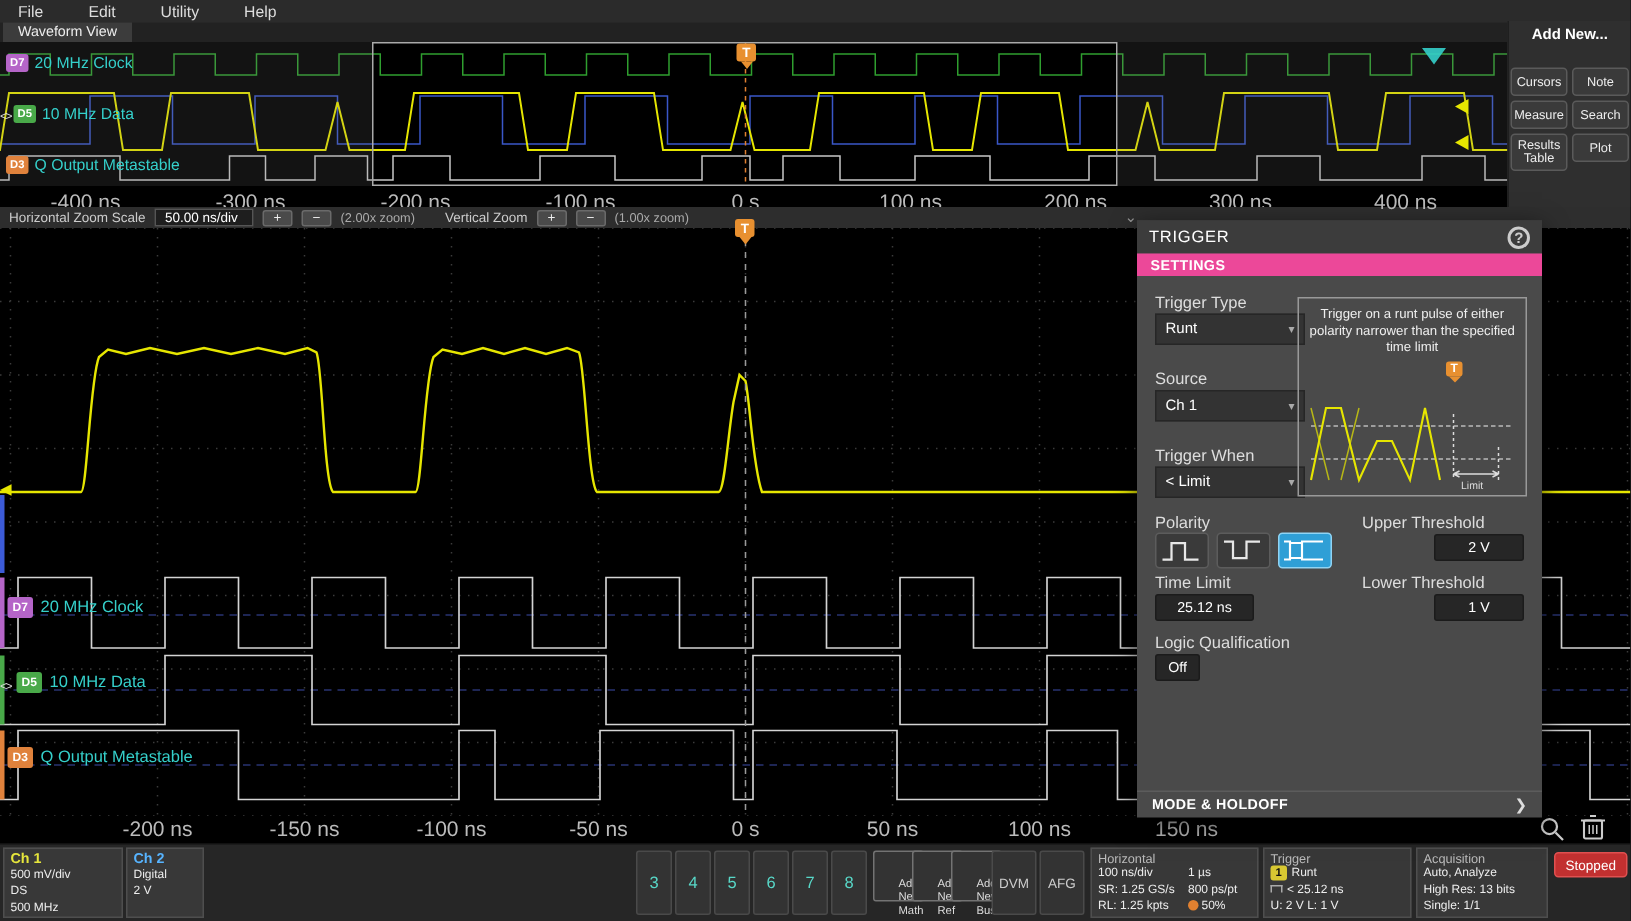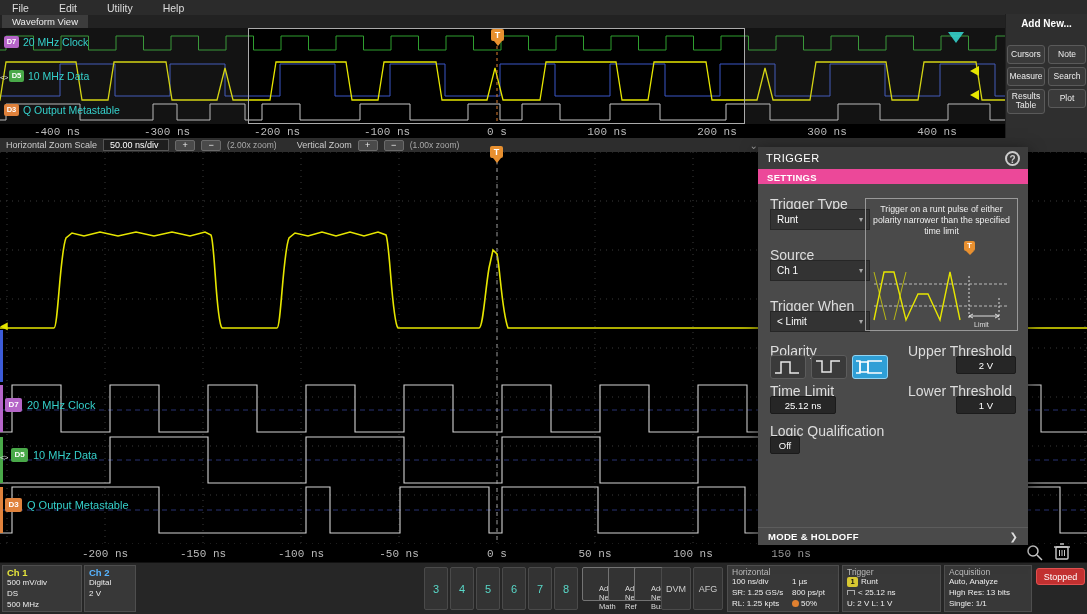--- a/index.html
+++ b/index.html
@@ -15,21 +15,21 @@
   .wv-tab { position:absolute; left:2px; top:0; height:13px; background:#3c3c3c; color:#eee; font-size:9.5px; line-height:13px; padding:0 10px; }
 
   
   .overview { position:absolute; left:0; top:28px; width:1005px; height:110px; background:#000; }
   .ov-dim { position:absolute; top:0; height:96px; background:rgba(120,120,120,0.16); }
   .zoombox { position:absolute; left:248px; top:0; width:497px; height:96px; border:1px solid #aaa; }
   .ov-row { position:absolute; display:flex; align-items:center; gap:4px; }
   .dbadge { min-width:15px; height:12px; border-radius:2px; color:#fff; font-size:7.5px; font-weight:bold; text-align:center; line-height:12px; padding:0 1px; }
   .d7 { background:#b565c8; } .d5 { background:#49a949; } .d3 { background:#e0823c; }
   .chlabel { color:#35d0cb; font-size:10.5px; white-space:nowrap; }
-  .ov-time, .mv-time { position:absolute; color:#bbb; font-size:11px; transform:translateX(-50%);font-family:Liberation Mono, monospace; }
+  .ov-time, .mv-time { position:absolute; color:#bbb; font-size:14px; transform:translateX(-50%); }
   .tbadge { position:absolute; width:13px; height:12px; background:#e89030; color:#fff; font-size:9px; font-weight:bold; text-align:center; line-height:12px; border-radius:2px; z-index:5; }
   .tbadge::after { content:""; position:absolute; left:2.5px; top:12px; border:4px solid transparent; border-top:5px solid #e89030; }
   .yarrow { position:absolute; width:0; height:0; border-top:5px solid transparent; border-bottom:5px solid transparent; border-right:9px solid #e6e600; }
   .cymark { position:absolute; width:0; height:0; border-left:8px solid transparent; border-right:8px solid transparent; border-top:11px solid #35d0cb; opacity:.9; }
   .lrmark { color:#ddd; font-size:8px; letter-spacing:-1px; position:absolute; }
   .ch1mark { position:absolute; color:#e6e600; font-size:10px; }
 
   
   .addnew { position:absolute; left:1005px; top:14px; width:82px; height:124px; background:#2f2f2f; border-left:1px solid #1f1f1f; }
   .an-title { color:#fff; font-size:10px; font-weight:bold; text-align:center; margin:4px 0 16px; }
@@ -51,21 +51,21 @@
   .mv-row .chlabel { font-size:11px; }
   .mv-time { bottom:2px; }
   .cstrip { position:absolute; width:3px; }
 
   
   .tpanel { position:absolute; left:758px; top:147px; width:270px; height:398px; background:#4a4a4a; box-shadow:0 5px 16px rgba(0,0,0,.65); z-index:10; }
   .tp-title { position:absolute; left:0; top:0; width:100%; height:22px; background:#3c3c3c; display:flex; align-items:center; padding:0 8px; }
   .tp-title .ttl { color:#fff; font-size:11px; letter-spacing:.5px; }
   .help { margin-left:auto; width:15px; height:15px; border:2px solid #ccc; border-radius:50%; color:#ccc; font-size:10px; font-weight:bold; text-align:center; line-height:13px; cursor:pointer; }
   .tp-settings { position:absolute; left:0; top:22px; width:100%; height:15px; background:#ec4899; color:#fff; font-size:9.5px; font-weight:bold; line-height:17px; padding-left:9px; letter-spacing:.3px; }
-  .tp-label { position:absolute; color:#ddd; font-size:14px; }
+  .tp-label { position:absolute; color:#ddd; font-size:11px; }
   .tp-label.r { width:108px; right:12px; }
   .dd { position:absolute; width:100px; height:21px; background:#333; border:1px solid #262626; display:flex; align-items:center; justify-content:space-between; padding:0 6px; cursor:pointer; }
   .dd span { color:#fff; font-size:10px; }
   .dd .dda { color:#aaa; font-size:8px; }
   .descbox { position:absolute; left:107px; top:51px; width:153px; height:133px; border:1px solid #999; }
   .desc-text { color:#eee; font-size:8.8px; line-height:1.25; text-align:center; padding:5px 6px 2px; }
   .pol-btn { position:absolute; width:36px; height:24px; background:#3a3a3a; border:1px solid #5c5c5c; border-radius:3px; cursor:pointer; }
   .pol-btn.sel { background:#2f9fd6; border:1px solid #8fd4f4; }
   .vbox { position:absolute; height:18px; background:#262626; border:1px solid #1b1b1b; border-radius:2px; color:#fff; font-size:9.5px; display:flex; align-items:center; justify-content:center; cursor:pointer; }
   .tp-mode { position:absolute; left:0; bottom:0; width:100%; height:18px; border-top:1px solid #5c5c5c; display:flex; align-items:center; padding:0 10px; cursor:pointer;justify-content:space-between; }

